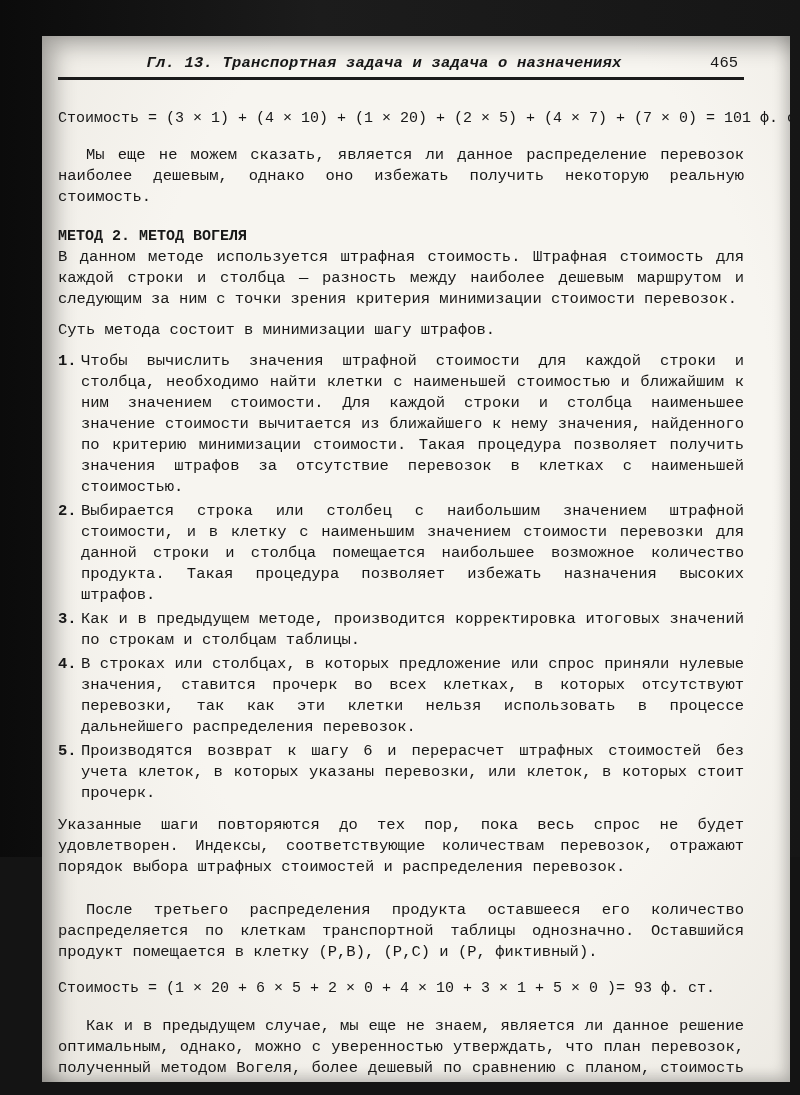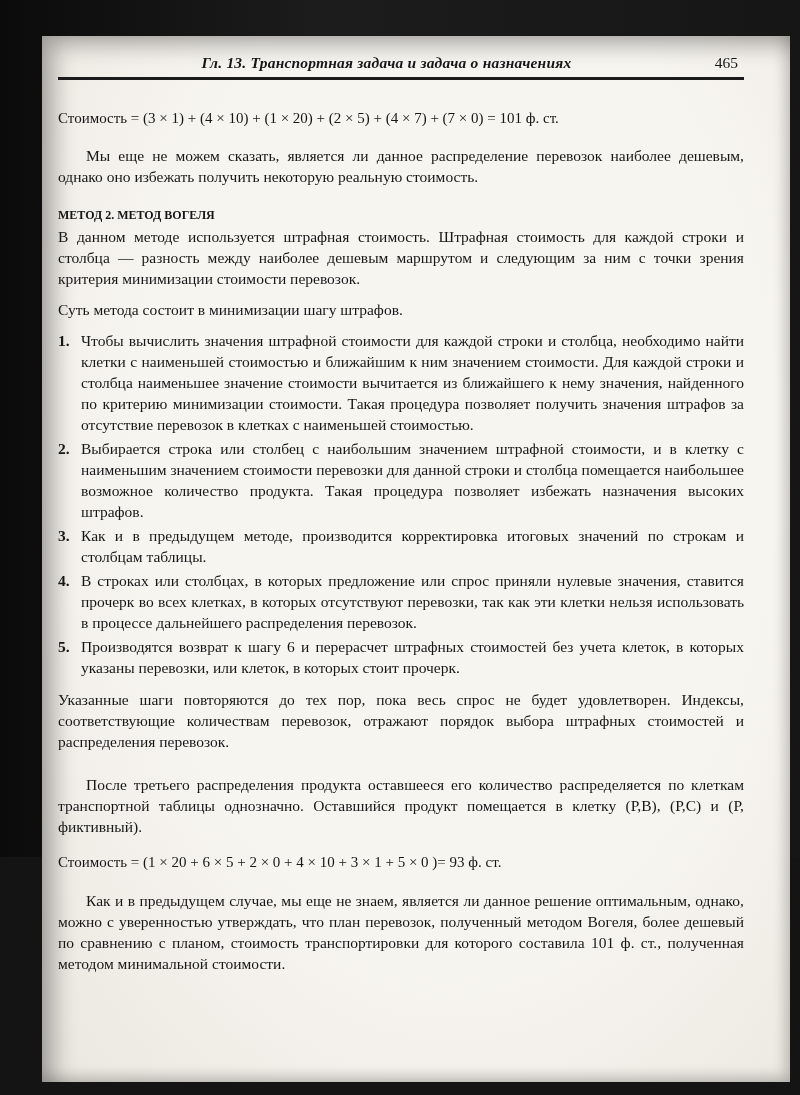--- a/index.html
+++ b/index.html
@@ -6,20 +6,21 @@
   html, body { background: #141414; }
   body {
     width: 800px; height: 1095px;
     font-family: "Liberation Serif", "DejaVu Serif", serif;
     overflow: hidden;
   }
   .scan-frame {
     position: relative;
     width: 800px; height: 857px;
     background: linear-gradient(90deg, #0b0b0b 0%, #1c1c1c 40%, #161616 100%);
+    font-family: Liberation Mono, monospace;
   }
   .book-page {
     position: absolute;
     left: 42px; top: 36px;
     width: 748px; height: 1046px;
     background: radial-gradient(ellipse at 55% 40%, #f7f5f0 55%, #eae7e0 100%);
     color: #171717;
     box-shadow: inset 12px 9px 22px rgba(0,0,0,0.30),
                 inset -5px -5px 14px rgba(0,0,0,0.18);
     padding: 18px 46px 0 16px;
@@ -54,21 +55,21 @@
   p { margin: 0; }
   .formula {
     text-align: left;
     font-size: 15px;
     white-space: nowrap;
   }
   .formula-1 { margin-top: 28px; }
   .para-indent { text-indent: 28px; }
   .p1 { margin-top: 16px; }
   .section-heading {
-    font-size: 12px;
+    font-size: 15px;
     font-weight: bold;
     margin-top: 18px;
     text-align: left;
     line-height: 21px;
   }
   .p3 { margin-top: 10px; }
   .steps {
     list-style: none;
     margin-top: 10px;
   }

